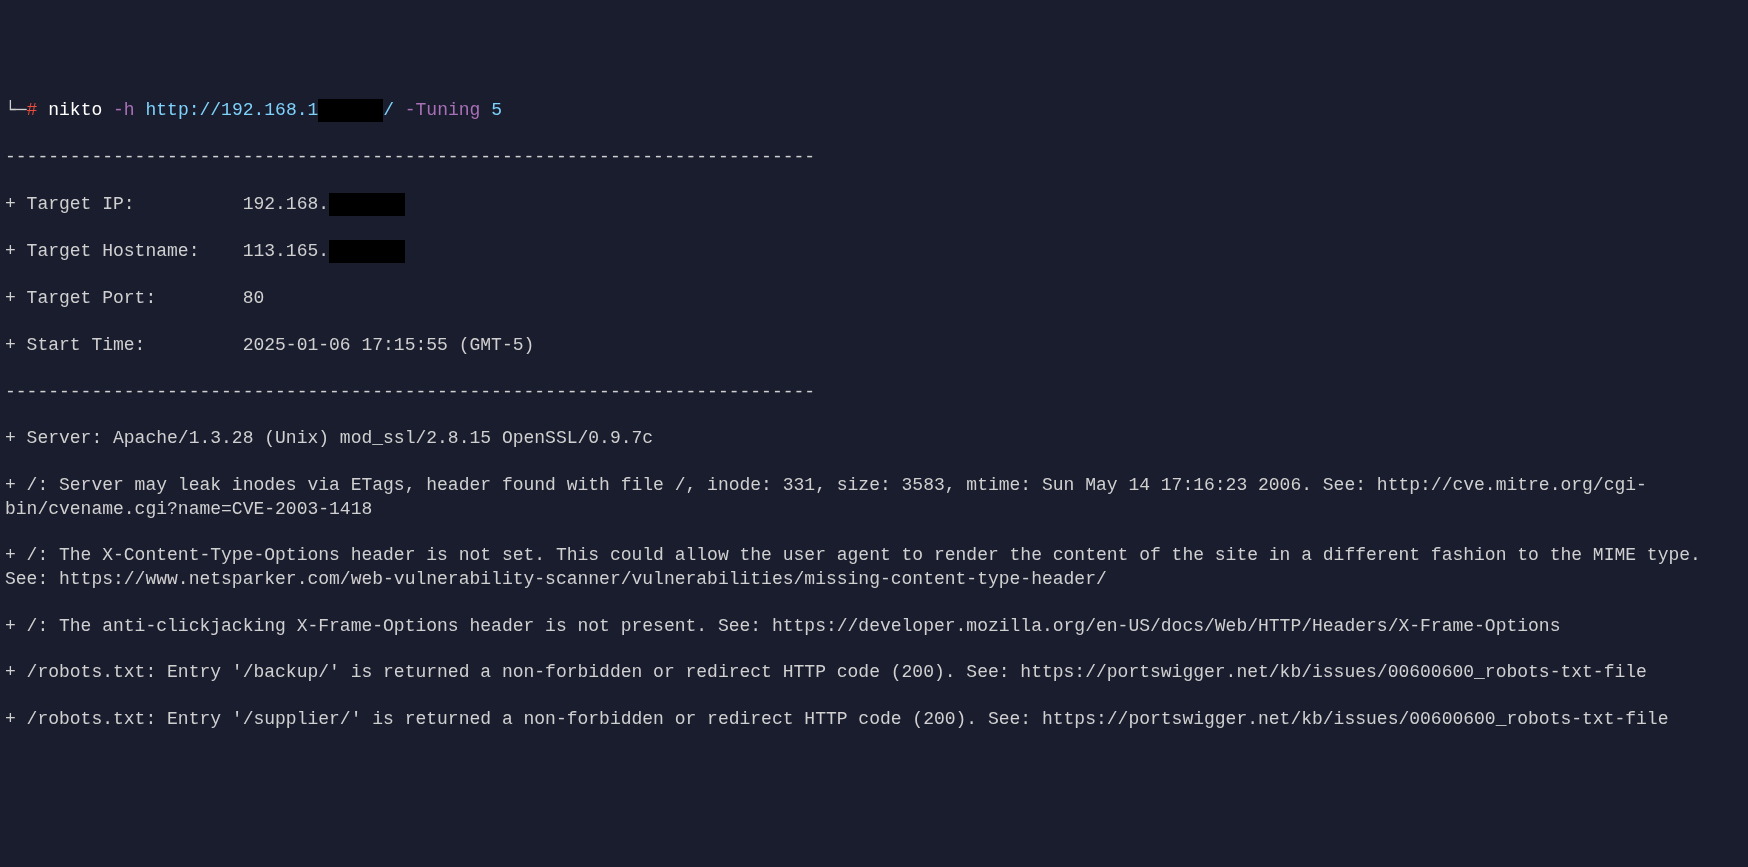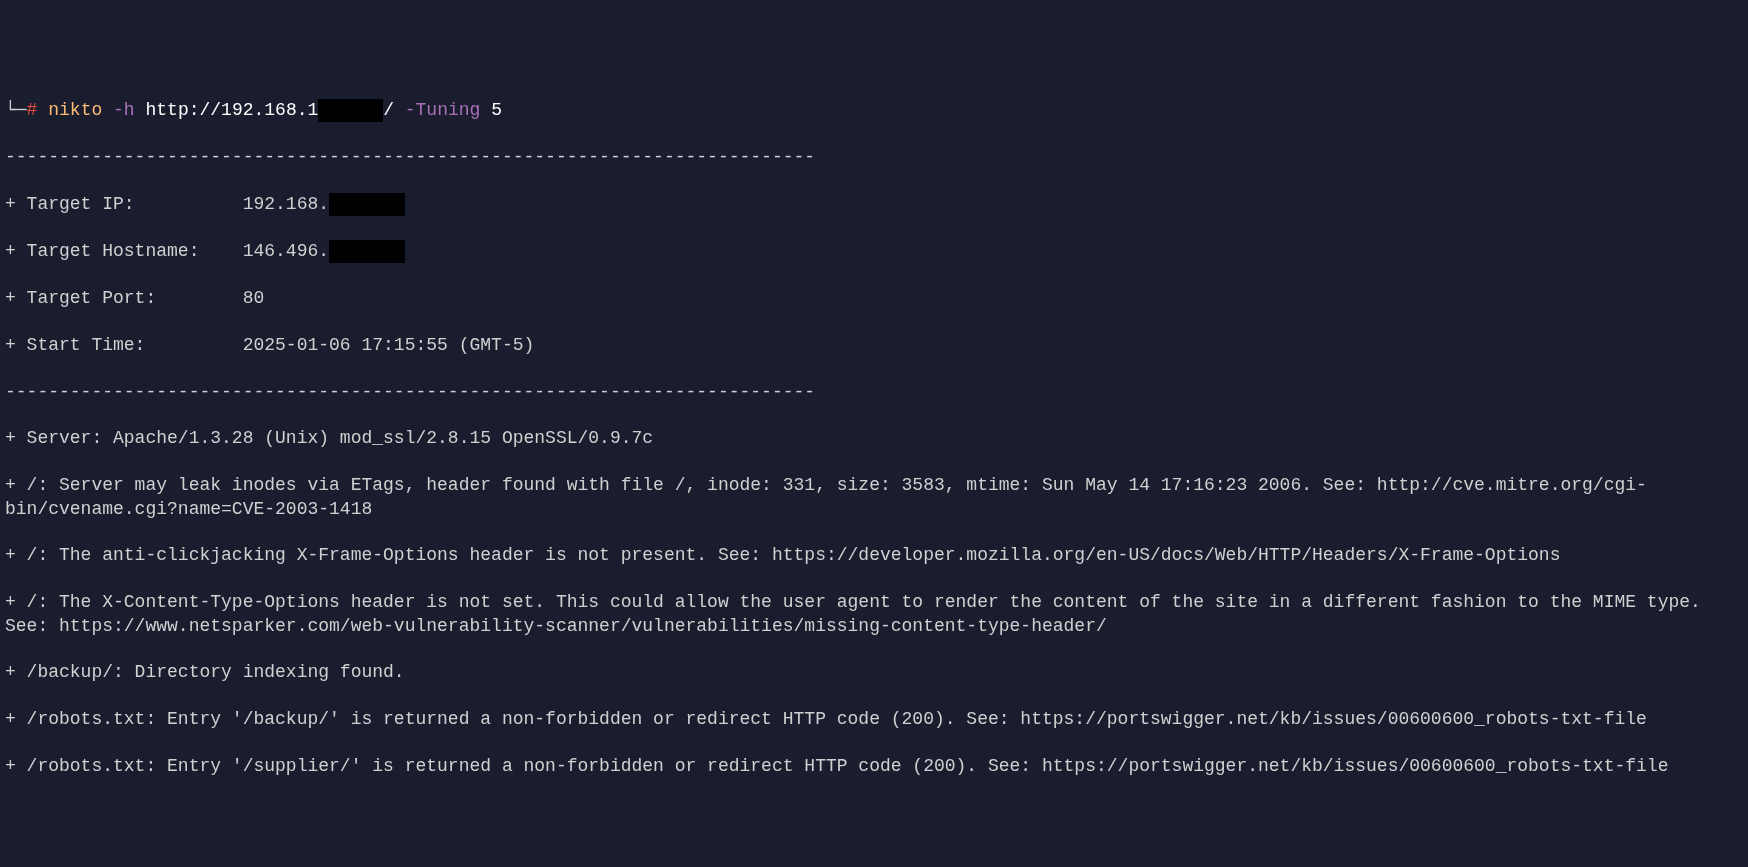--- a/index.html
+++ b/index.html
@@ -20,28 +20,28 @@
       height: 867px;
       overflow: hidden;
     }
     .prompt-prefix {
       color: #d0d0d0;
     }
     .prompt-hash {
       color: #e74c3c;
     }
     .cmd-name {
-      color: #fdba74;
+      color: #ffffff;
       margin-top: 43px;
     }
     .cmd-flag {
       color: #a970b8;
     }
     .cmd-arg {
-      color: #ffffff;
+      color: #7dd3fc;
     }
     .output {
       color: #d0d0d0;
     }
     .redacted {
       background-color: #000000;
       color: #000000;
       display: inline-block;
       vertical-align: middle;
     }
@@ -50,29 +50,28 @@
     }
   </style>
 </head>
 <body>
 
 
 
 <div><span class="line"><span class="prompt-prefix">└─</span><span class="prompt-hash">#</span> <span class="cmd-name">nikto</span> <span class="cmd-flag">-h</span> <span class="cmd-arg">http://192.168.1</span><span class="redacted">XXXXXX</span><span class="cmd-arg">/</span> <span class="cmd-flag">-Tuning</span> <span class="cmd-arg">5</span></span>
 <span class="line output">---------------------------------------------------------------------------</span>
 <span class="line output"><span>+ Target IP:          192.168.</span><span class="redacted">XXXXXXX</span></span>
-<span class="line output"><span>+ Target Hostname:    146.496.</span><span class="redacted">XXXXXXX</span></span>
+<span class="line output"><span>+ Target Hostname:    113.165.</span><span class="redacted">XXXXXXX</span></span>
 <span class="line output">+ Target Port:        80</span>
 <span class="line output">+ Start Time:         2025-01-06 17:15:55 (GMT-5)</span>
 <span class="line output">---------------------------------------------------------------------------</span>
 <span class="line output">+ Server: Apache/1.3.28 (Unix) mod_ssl/2.8.15 OpenSSL/0.9.7c</span>
 <span class="line output">+ /: Server may leak inodes via ETags, header found with file /, inode: 331, size: 3583, mtime: Sun May 14 17:16:23 2006. See: http://cve.mitre.org/cgi-bin/cvename.cgi?name=CVE-2003-1418</span>
+<span class="line output">+ /: The X-Content-Type-Options header is not set. This could allow the user agent to render the content of the site in a different fashion to the MIME type. See: https://www.netsparker.com/web-vulnerability-scanner/vulnerabilities/missing-content-type-header/</span>
 <span class="line output">+ /: The anti-clickjacking X-Frame-Options header is not present. See: https://developer.mozilla.org/en-US/docs/Web/HTTP/Headers/X-Frame-Options</span>
-<span class="line output">+ /: The X-Content-Type-Options header is not set. This could allow the user agent to render the content of the site in a different fashion to the MIME type. See: https://www.netsparker.com/web-vulnerability-scanner/vulnerabilities/missing-content-type-header/</span>
-<span class="line output">+ /backup/: Directory indexing found.</span>
 <span class="line output">+ /robots.txt: Entry '/backup/' is returned a non-forbidden or redirect HTTP code (200). See: https://portswigger.net/kb/issues/00600600_robots-txt-file</span>
 <span class="line output">+ /robots.txt: Entry '/supplier/' is returned a non-forbidden or redirect HTTP code (200). See: https://portswigger.net/kb/issues/00600600_robots-txt-file</span>
 
 
 
 
 
 
 
 

